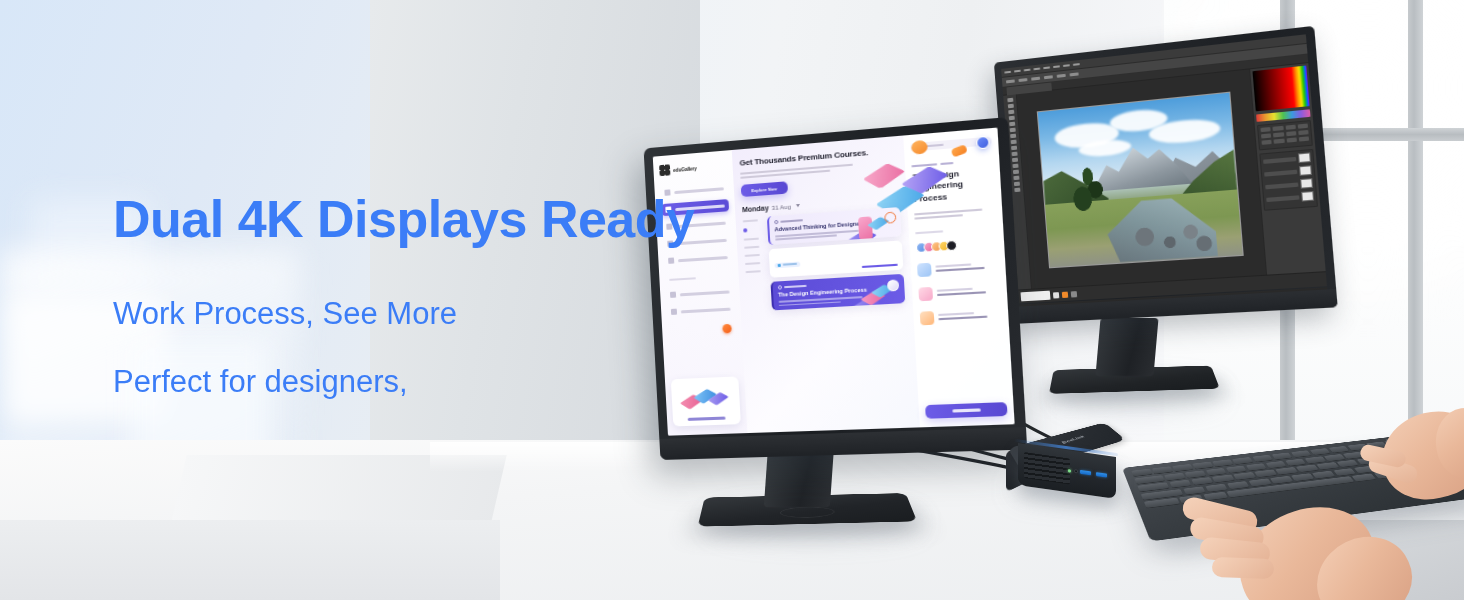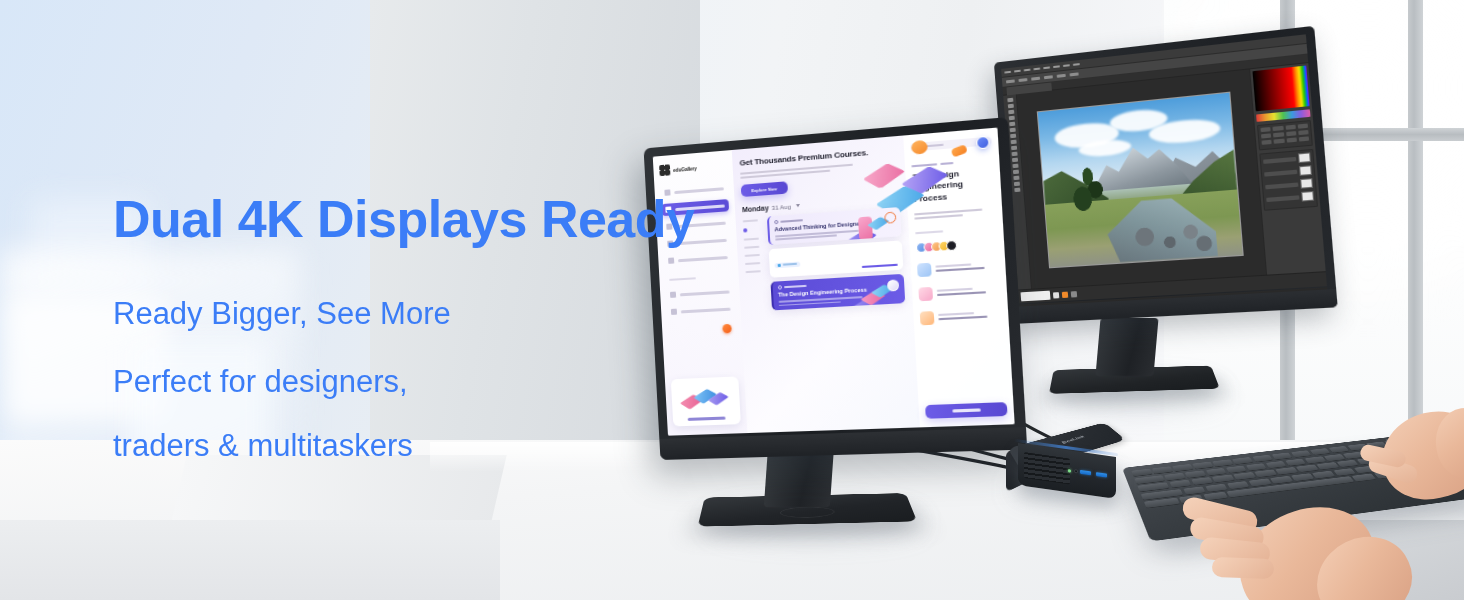--- a/index.html
+++ b/index.html
@@ -606,23 +606,22 @@
   <div class="sill"></div>
 
   <div class="desk-top"></div>
   <div class="desk-edge-left"></div>
   <div class="desk-front"></div>
   <div class="desk-hi"></div>
   <div class="desk-shadow-band"></div>
 
   <div class="copy">
     <div class="headline">Dual 4K Displays Ready</div>
-    <div class="subline sub1">Ready Bigger, See More</div>
+    <div class="subline sub1">Work Process, See More</div>
     <div class="subline sub2">Perfect for designers,</div>
-    <div class="subline sub3">traders &amp; multitaskers</div>
   </div>
 
   <div class="shadow-soft" style="left:1060px;top:382px;width:160px;height:26px;"></div>
   <div class="mon2-base"></div>
   <div class="mon2-neck"></div>
 
   <div class="mon2-wrap">
     <div class="mon2-body">
       <div class="mon2-screen">
 

